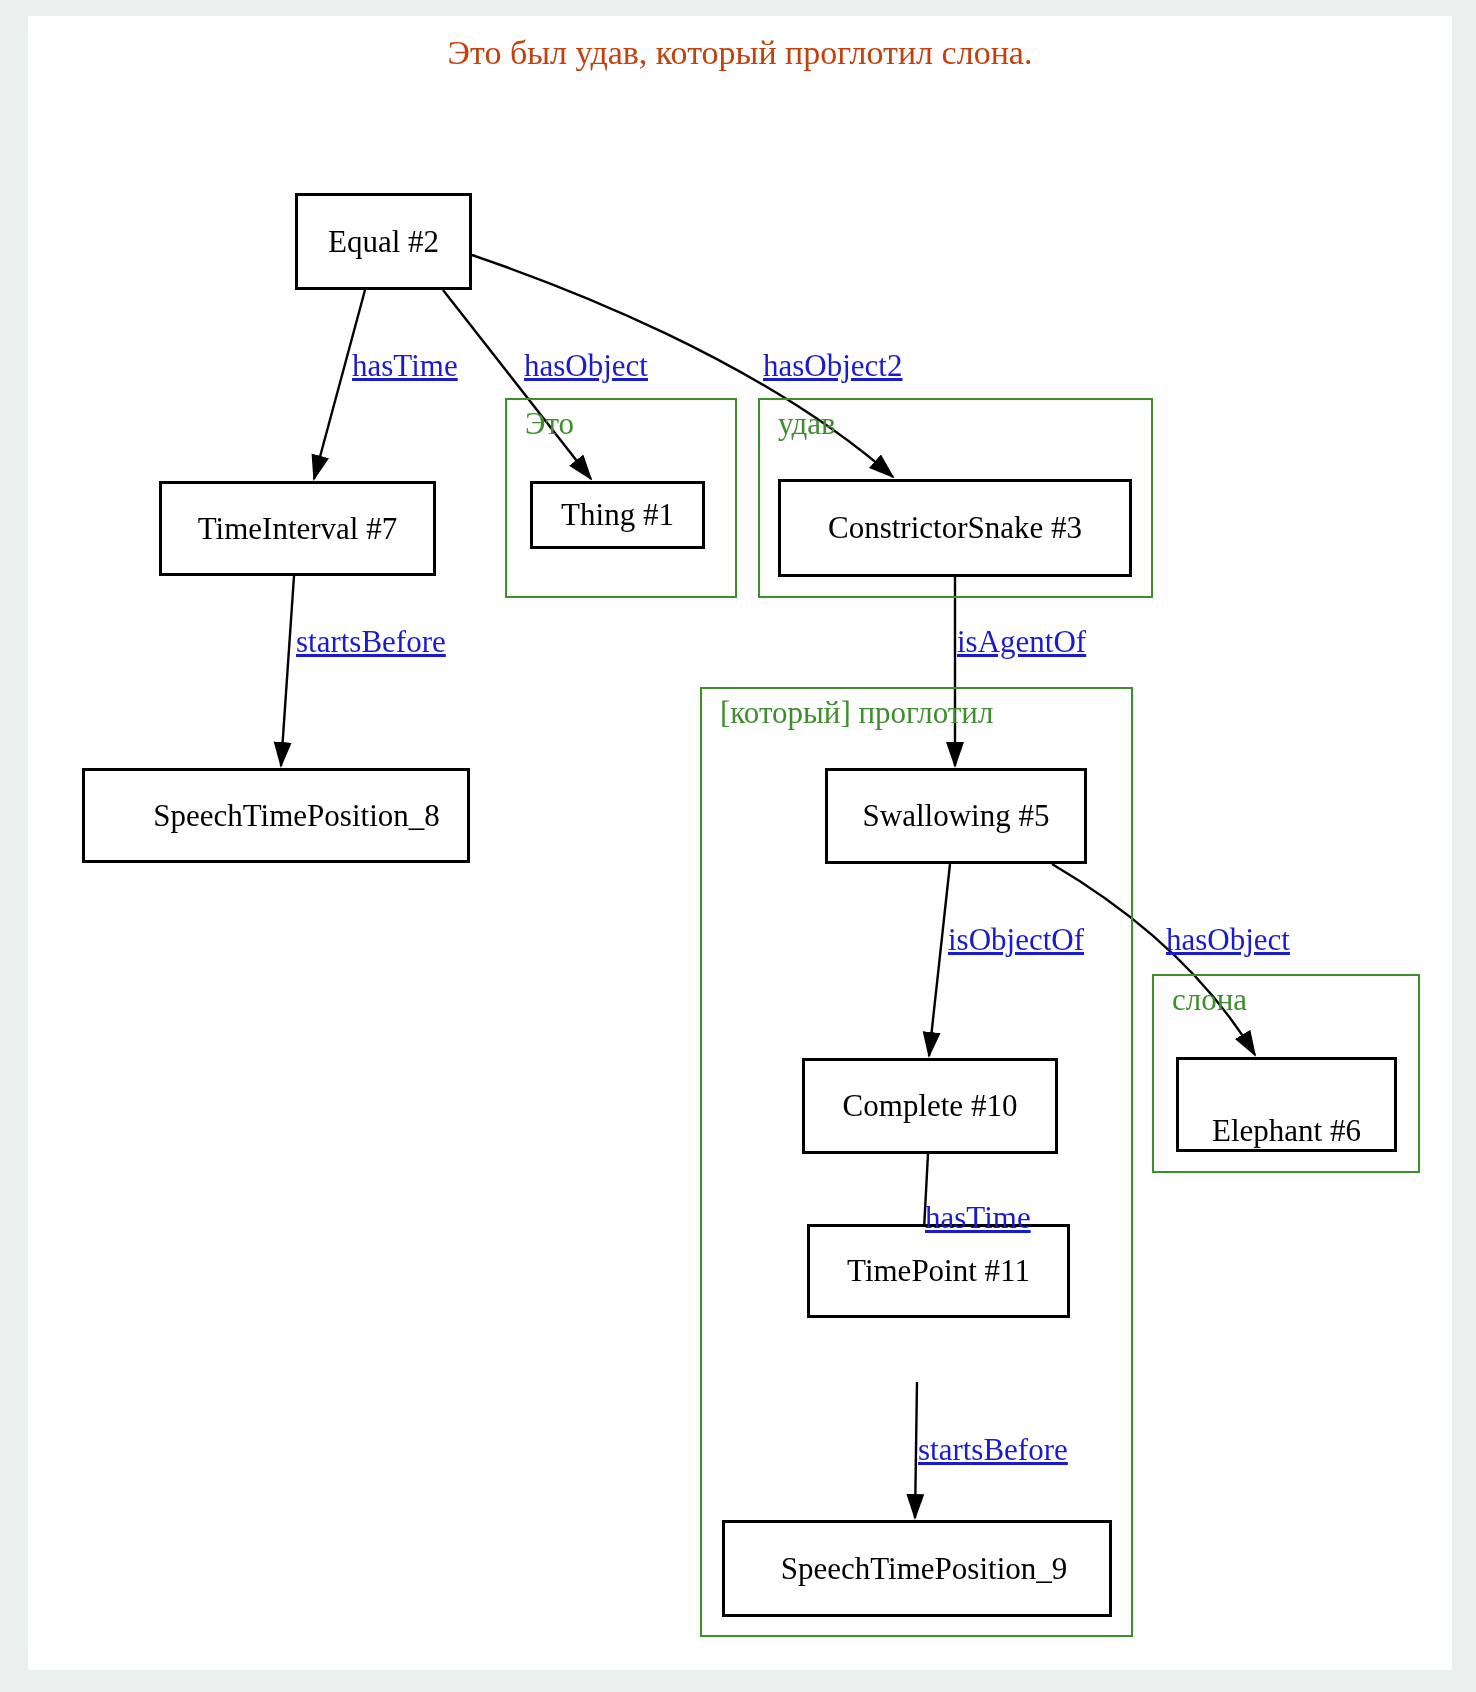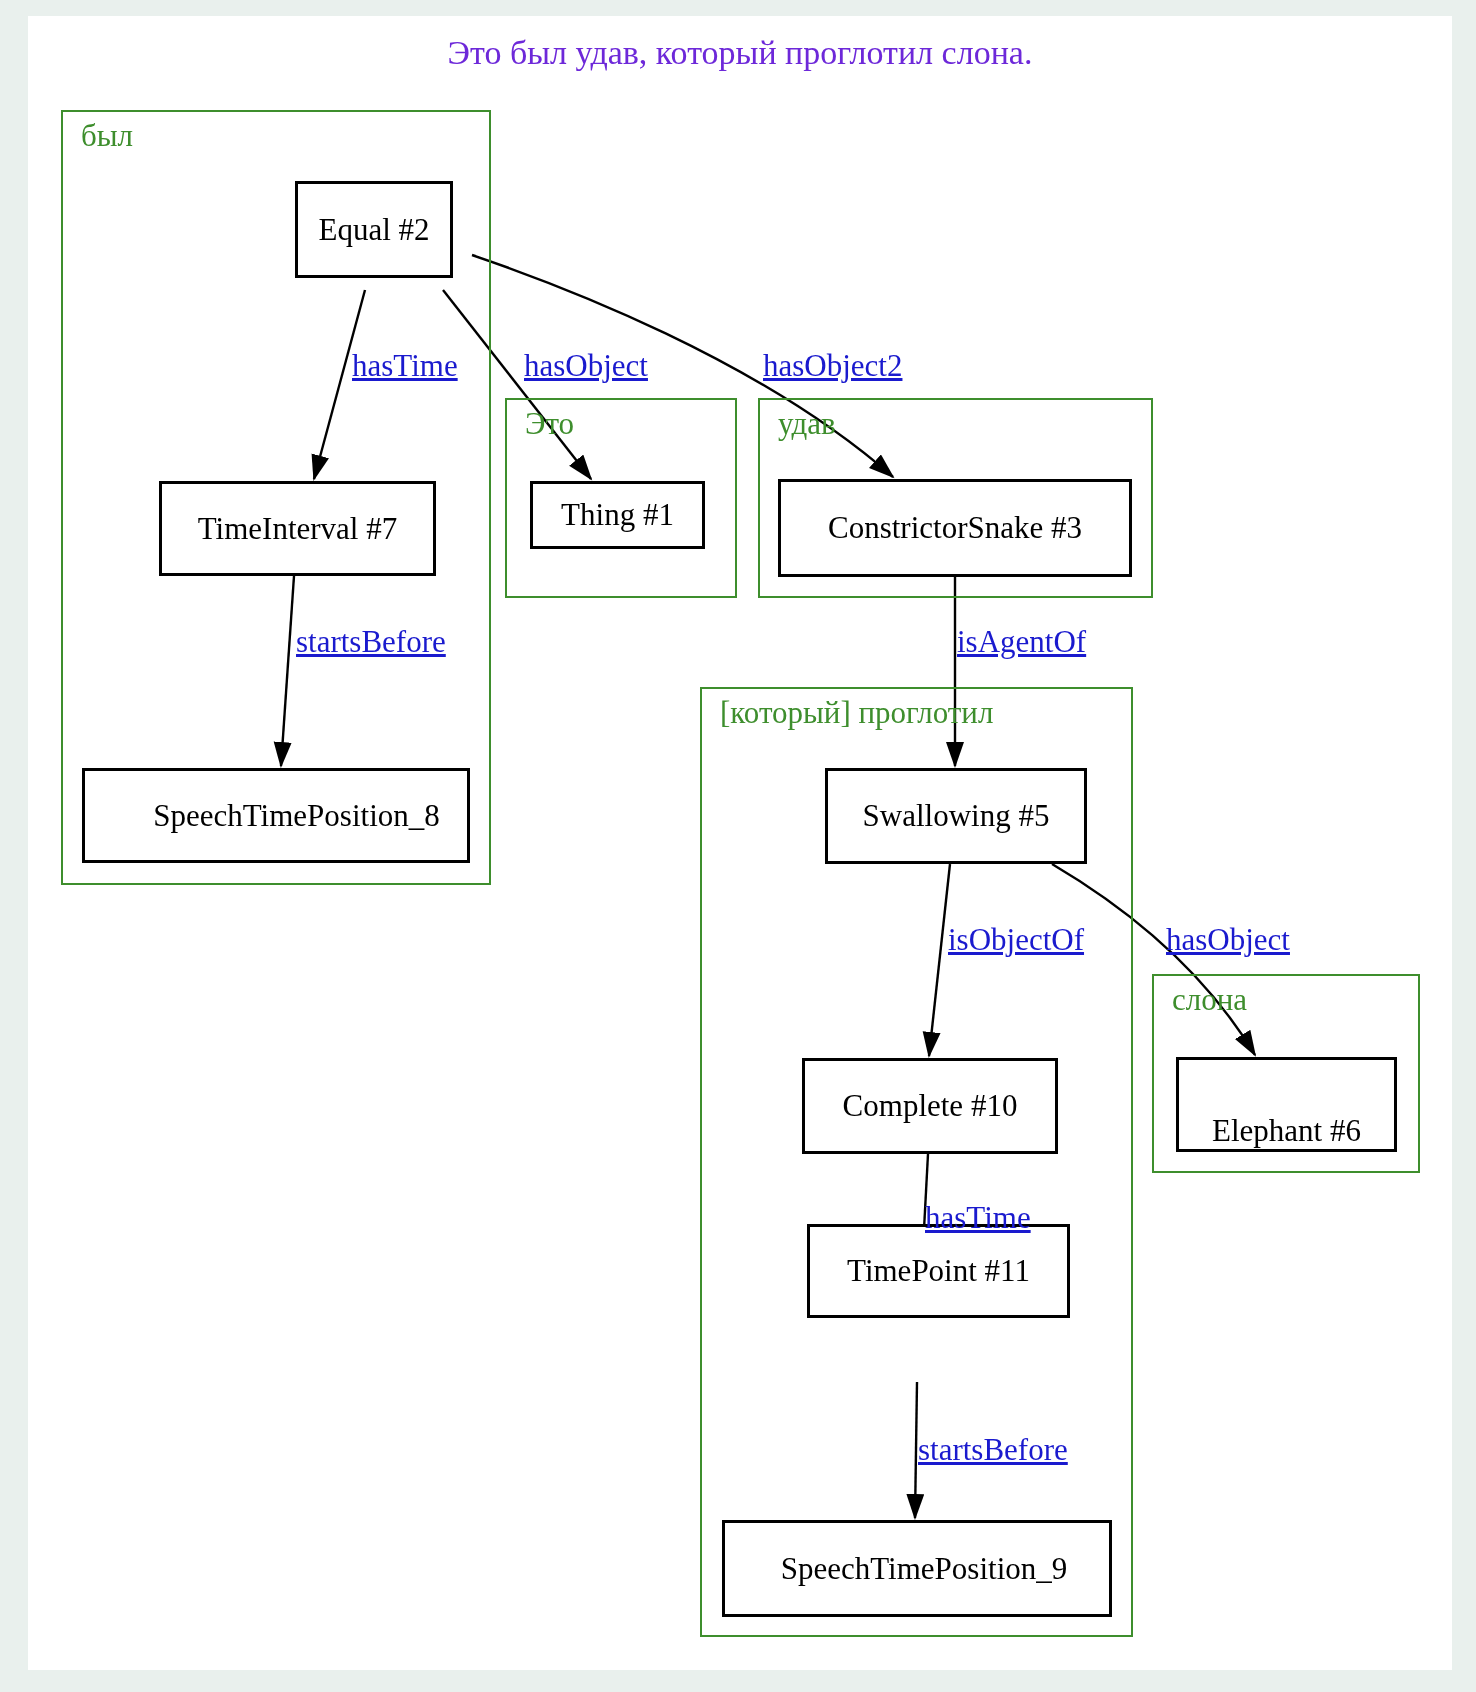--- a/index.html
+++ b/index.html
@@ -23,21 +23,21 @@
     height: 1654px;
     background: #ffffff;
   }
   .title {
     position: absolute;
     left: 28px;
     top: 34px;
     width: 1424px;
     text-align: center;
     font-size: 34px;
-    color: #6d28d9;
+    color: #c2410c;
     white-space: nowrap;
   }
   .cluster {
     position: absolute;
     border: 2px solid #3e8e2d;
     box-sizing: border-box;
   }
   .cluster-label {
     position: absolute;
     left: 18px;
@@ -97,37 +97,34 @@
     <path class="edge" d="M443,290 L591,479" marker-end="url(#arrow)"></path>
     <path class="edge" d="M472,255 C560,285 760,360 893,477" marker-end="url(#arrow)"></path>
     <path class="edge" d="M294,576 L281,766" marker-end="url(#arrow)"></path>
     <path class="edge" d="M955,577 L955,766" marker-end="url(#arrow)"></path>
     <path class="edge" d="M950,864 L929,1056" marker-end="url(#arrow)"></path>
     <path class="edge" d="M1052,864 C1130,910 1205,972 1255,1055" marker-end="url(#arrow)"></path>
     <path class="edge" d="M928,1154 L921,1286" marker-end="url(#arrow)"></path>
     <path class="edge" d="M917,1382 L915,1518" marker-end="url(#arrow)"></path>
   </svg>
 
-  <div class="cluster" style="left:61px; top:110px; width:430px; height:775px;">
-    <div class="cluster-label">был</div>
-  </div>
   <div class="cluster" style="left:505px; top:398px; width:232px; height:200px;">
     <div class="cluster-label">Это</div>
   </div>
   <div class="cluster" style="left:758px; top:398px; width:395px; height:200px;">
     <div class="cluster-label">удав</div>
   </div>
   <div class="cluster" style="left:700px; top:687px; width:433px; height:950px;">
     <div class="cluster-label">[который] проглотил</div>
   </div>
   <div class="cluster" style="left:1152px; top:974px; width:268px; height:199px;">
     <div class="cluster-label">слона</div>
   </div>
 
-  <div class="node" style="left:295px; top:181px; width:158px; height:97px;">
+  <div class="node" style="left:295px; top:193px; width:177px; height:97px;">
     <span>Equal #2</span>
   </div>
   <div class="node" style="left:159px; top:481px; width:277px; height:95px;">
     <span>TimeInterval #7</span>
   </div>
   <div class="node" style="left:82px; top:768px; width:388px; height:95px;padding-left:41px;">
     <span>SpeechTimePosition_8</span>
   </div>
   <div class="node" style="left:530px; top:481px; width:175px; height:68px;">
     <span>Thing #1</span>

